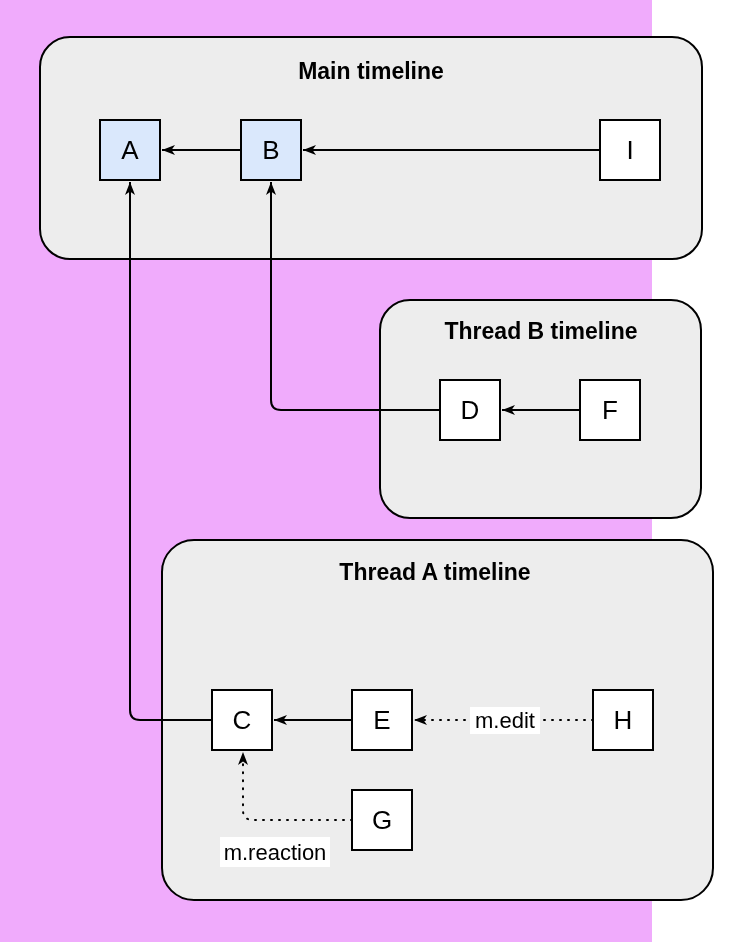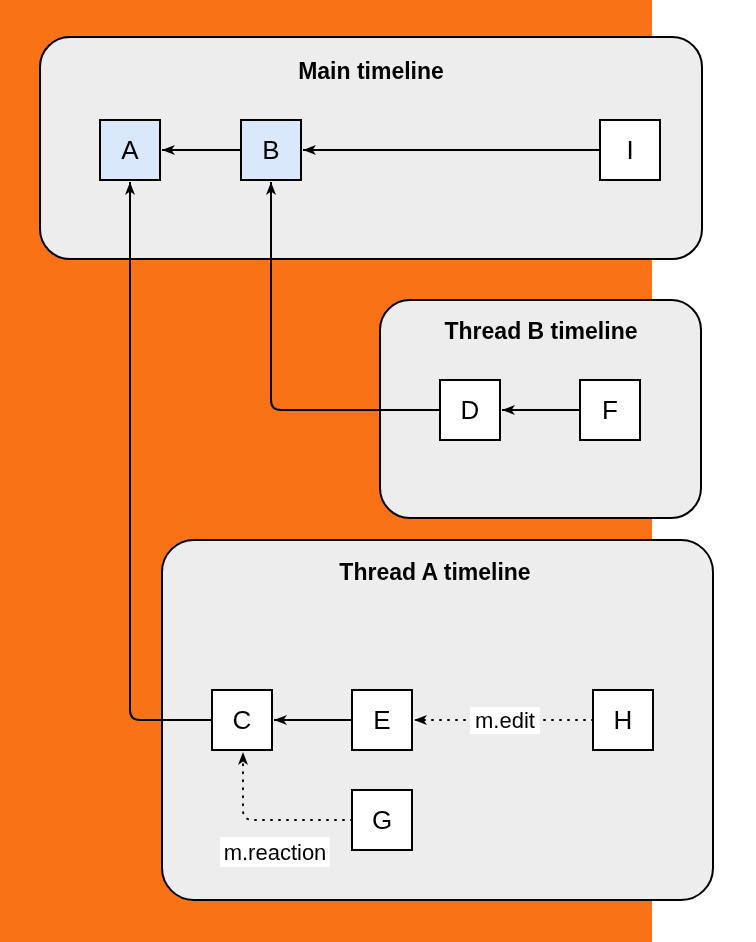--- a/index.html
+++ b/index.html
@@ -4,21 +4,21 @@
 <style>
   html, body {
     margin: 0;
     padding: 0;
     background: #ffffff;
   }
   .stage {
     position: relative;
     width: 652px;
     height: 942px;
-    background: #f97316;
+    background: #f0abfc;
     font-family: "Liberation Sans", sans-serif;
   }
   svg text {
     font-family: "Liberation Sans", sans-serif;
     fill: #000000;
   }
   .container-rect {
     stroke: #000000;
     stroke-width: 2;
   }

